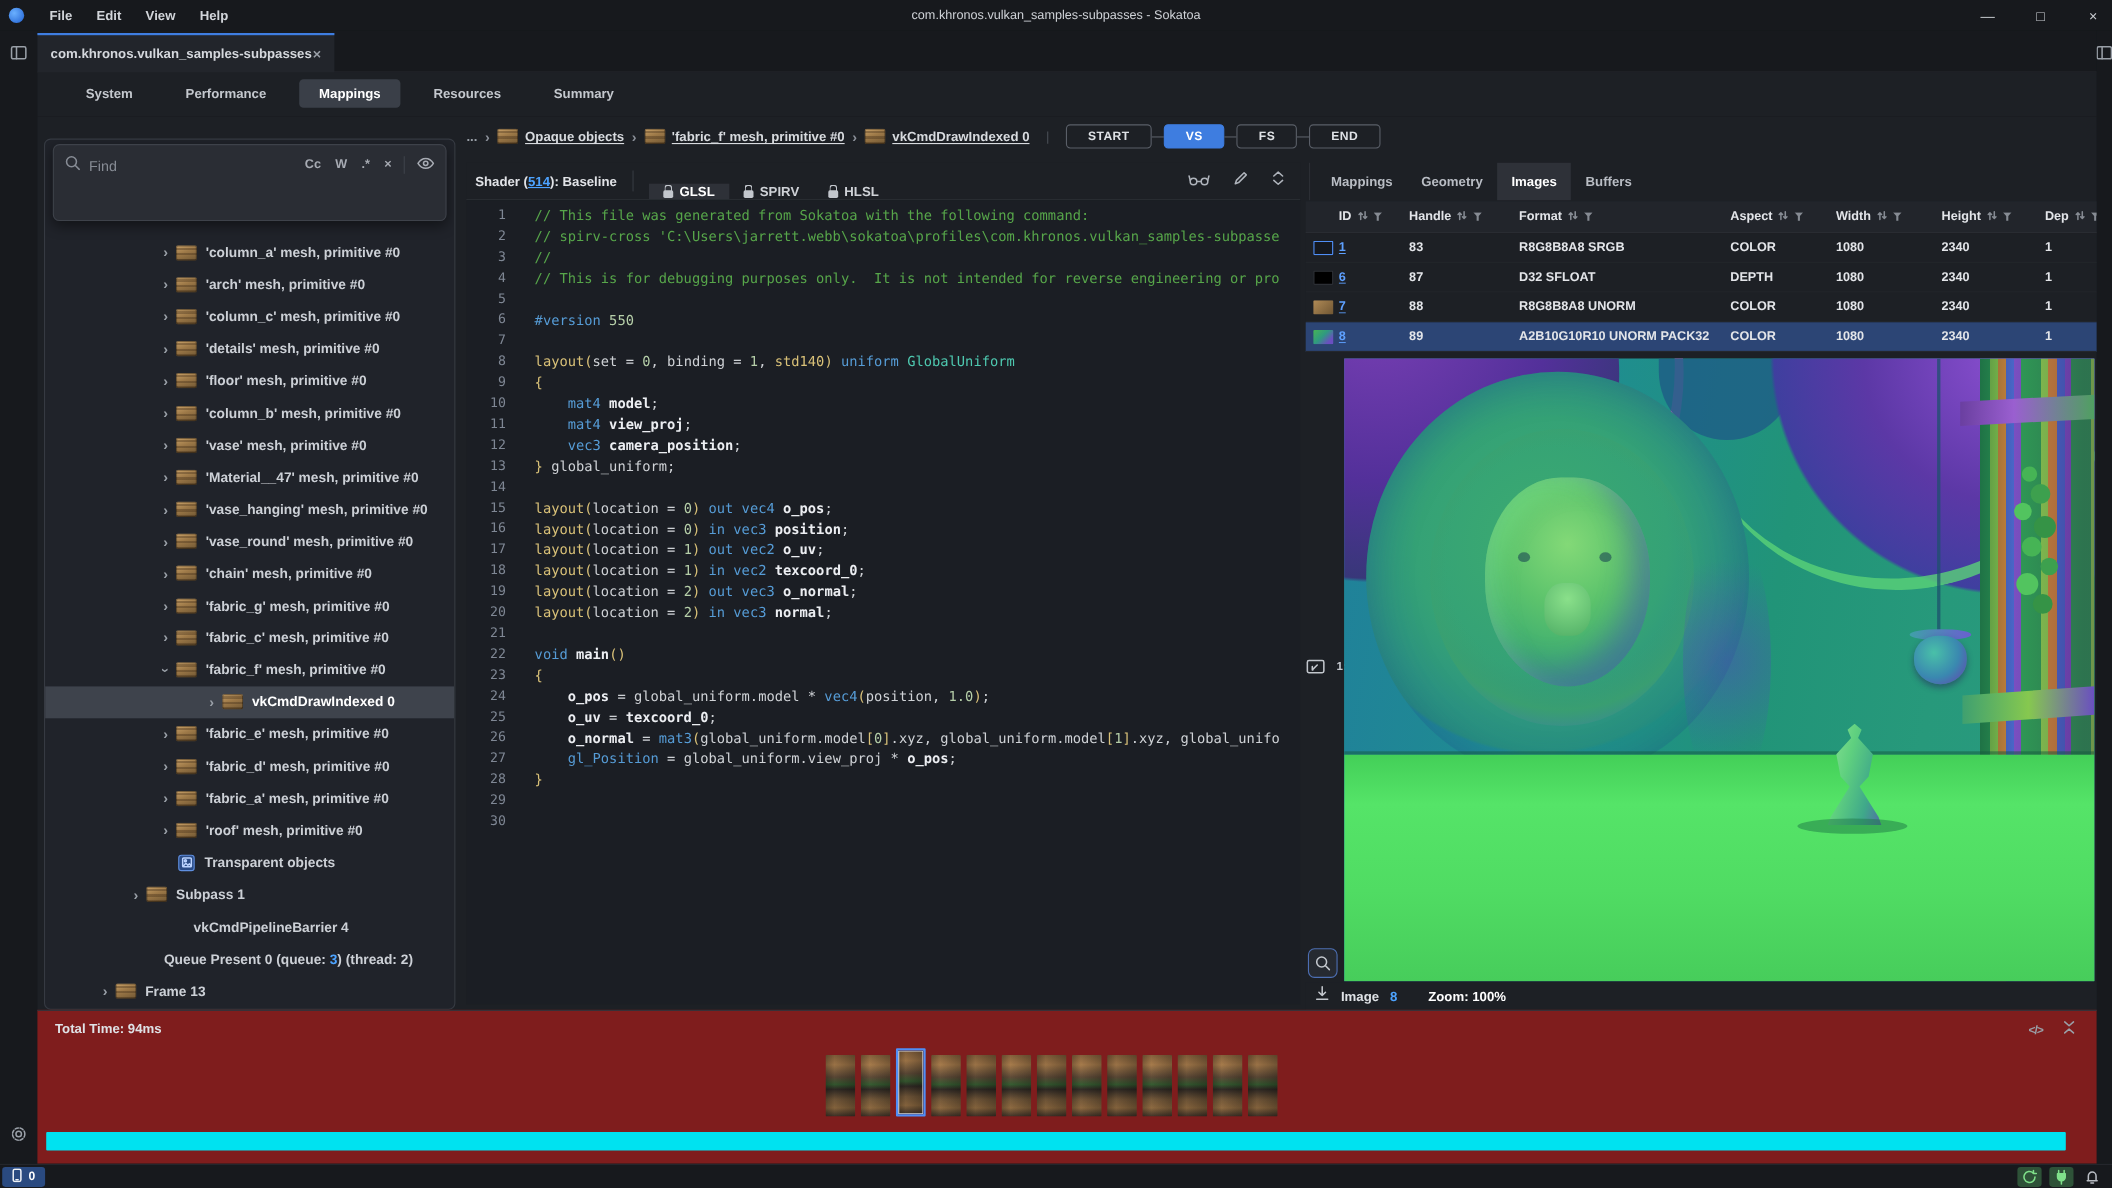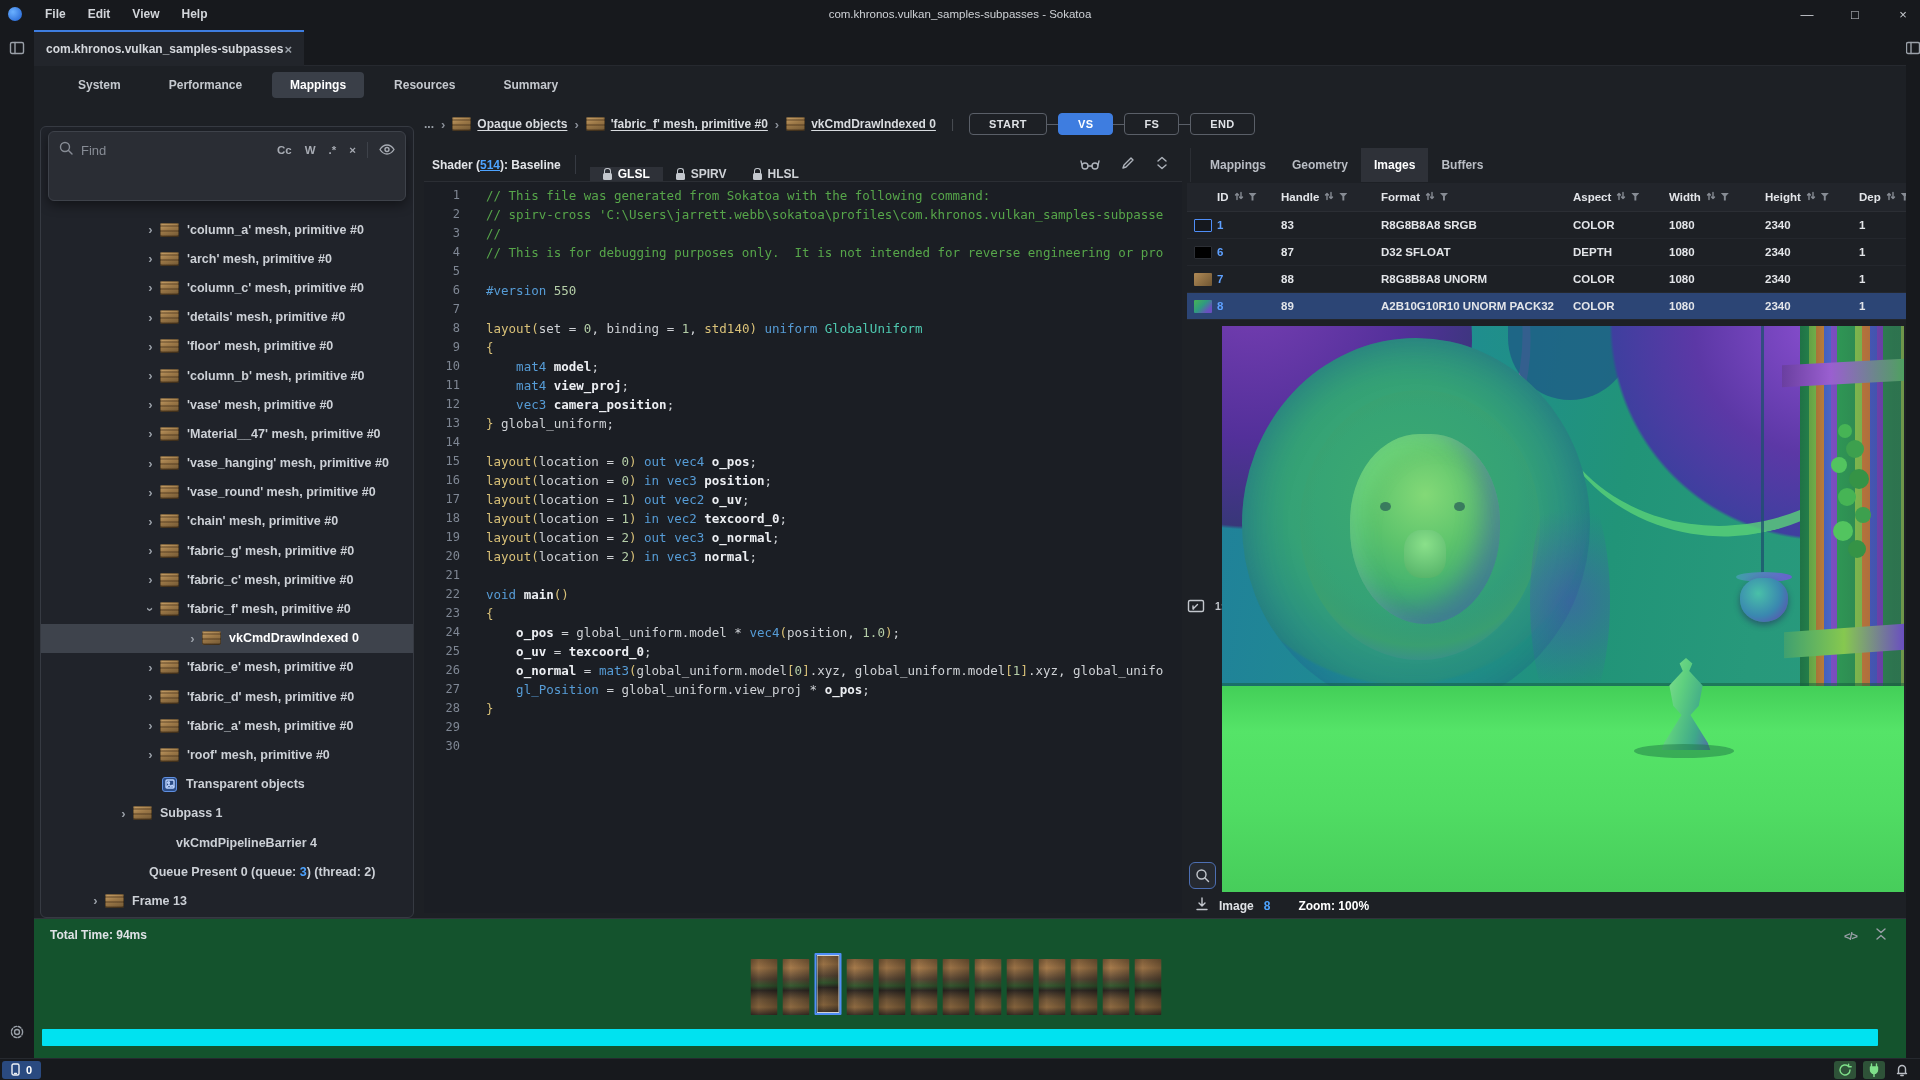--- a/index.html
+++ b/index.html
@@ -195,21 +195,21 @@
         background:linear-gradient(105deg,#9ae89a 0%,#5fd07f 40%,#3fa88a 70%,#5a55b0 100%); }
   .r-vaseshadow { right:170px; top:418px; width:100px; height:14px; border-radius:50%; background:rgba(30,120,70,.5); }
 
   .viewer-footer { position:absolute; left:1187px; top:893px; width:719px; height:25px; display:flex;
                    align-items:center; gap:10px; padding-left:8px; background:#1d2025; }
   .vf-label { font-size:12px; font-weight:700; color:#dfe2e6; }
   .vf-num { font-size:12px; font-weight:700; color:#4da3ff; }
   .vf-zoom { margin-left:18px; font-size:12px; font-weight:700; color:#ffffff; }
 
   
-  .bottompanel { position:absolute; left:34px; top:918px; right:14px; height:140px; background:#14532d;
+  .bottompanel { position:absolute; left:34px; top:918px; right:14px; height:140px; background:#7f1d1d;
                  border-top:1px solid #30343b; }
   .bp-title { position:absolute; left:16px; top:9px; font-size:12px; font-weight:700; color:#dfe2e6; }
   .bp-icons { position:absolute; right:18px; top:8px; display:flex; gap:17px; align-items:center; color:#9aa0a8; }
   .codeico { font-size:11px; font-weight:700; color:#9aa0a8; letter-spacing:-1px; }
   #filmstrip { position:absolute; left:calc(50% - 14px); top:30px; transform:translateX(-50%);
                display:flex; align-items:flex-end; gap:5px; height:66px; }
   .fthumb { width:27px; height:56px; border-radius:1px;
       background-image:linear-gradient(90deg,rgba(0,0,0,.25),rgba(0,0,0,0) 30%,rgba(0,0,0,.25) 95%),
         linear-gradient(180deg,#7a5a38 0%,#9a7246 16%,#584634 36%,#33552e 48%,#2e2823 56%,#6b5236 72%,#83623c 86%,#3a2f26 100%); }
   .fthumb:nth-child(even) { filter:brightness(1.08); }

